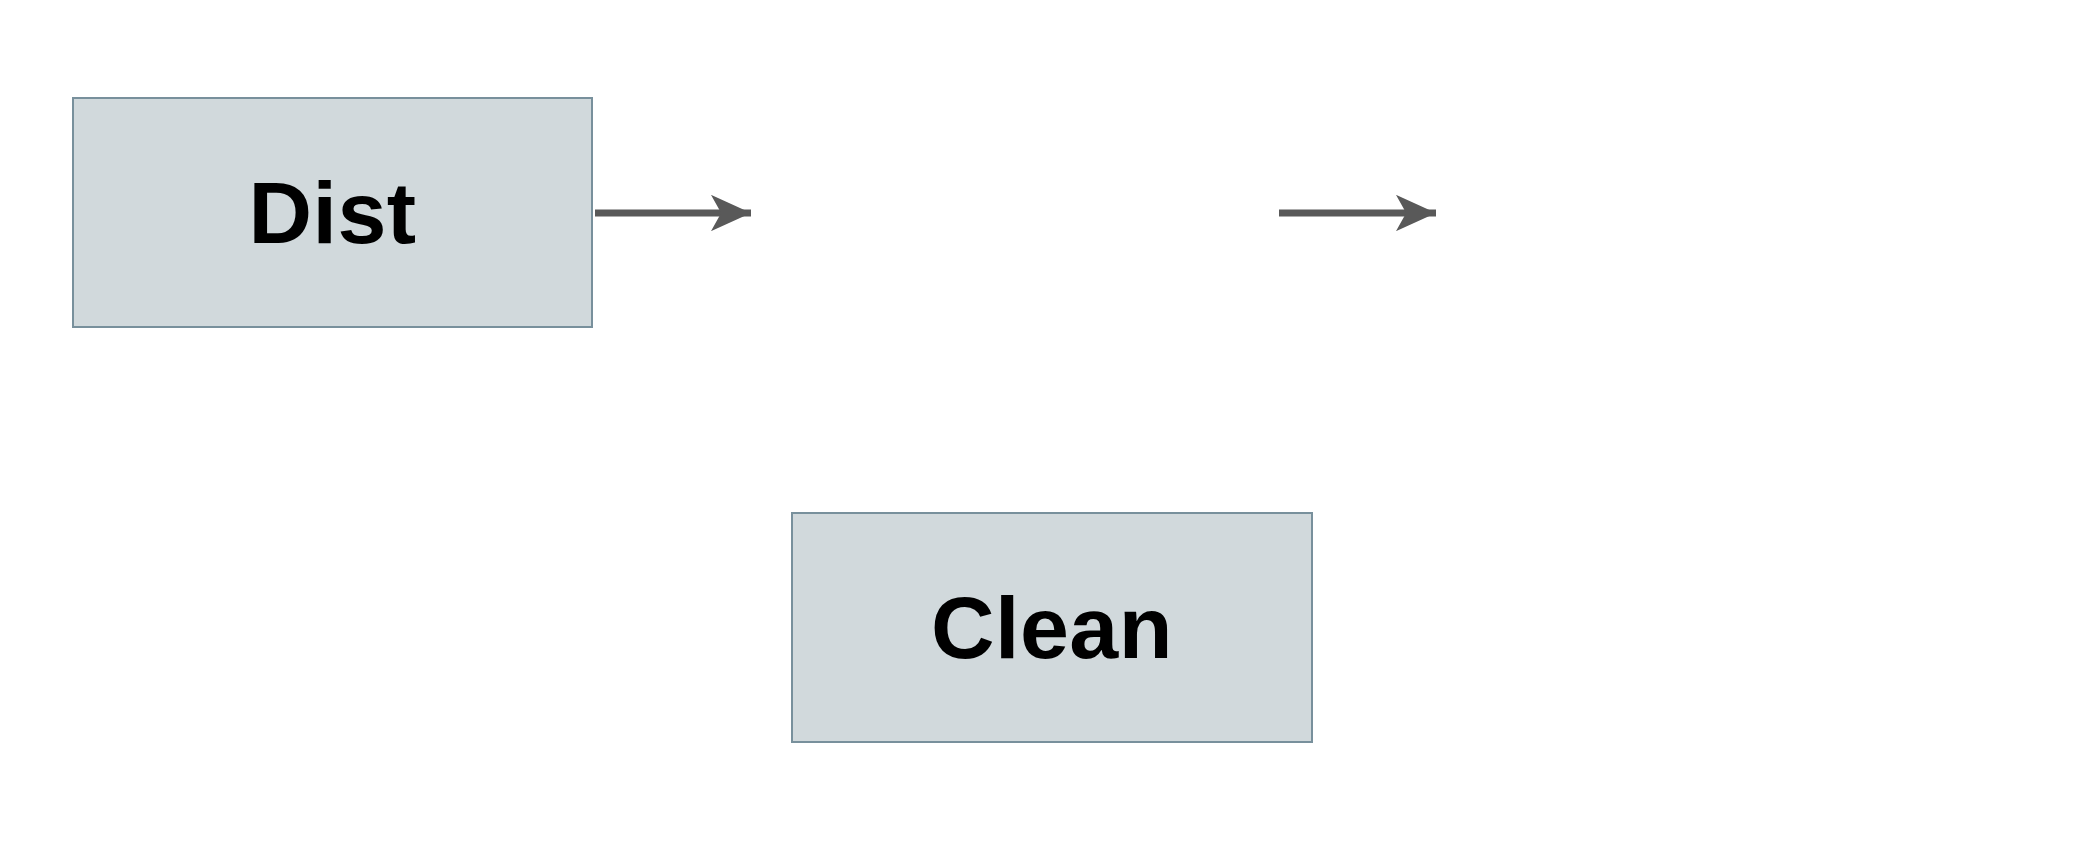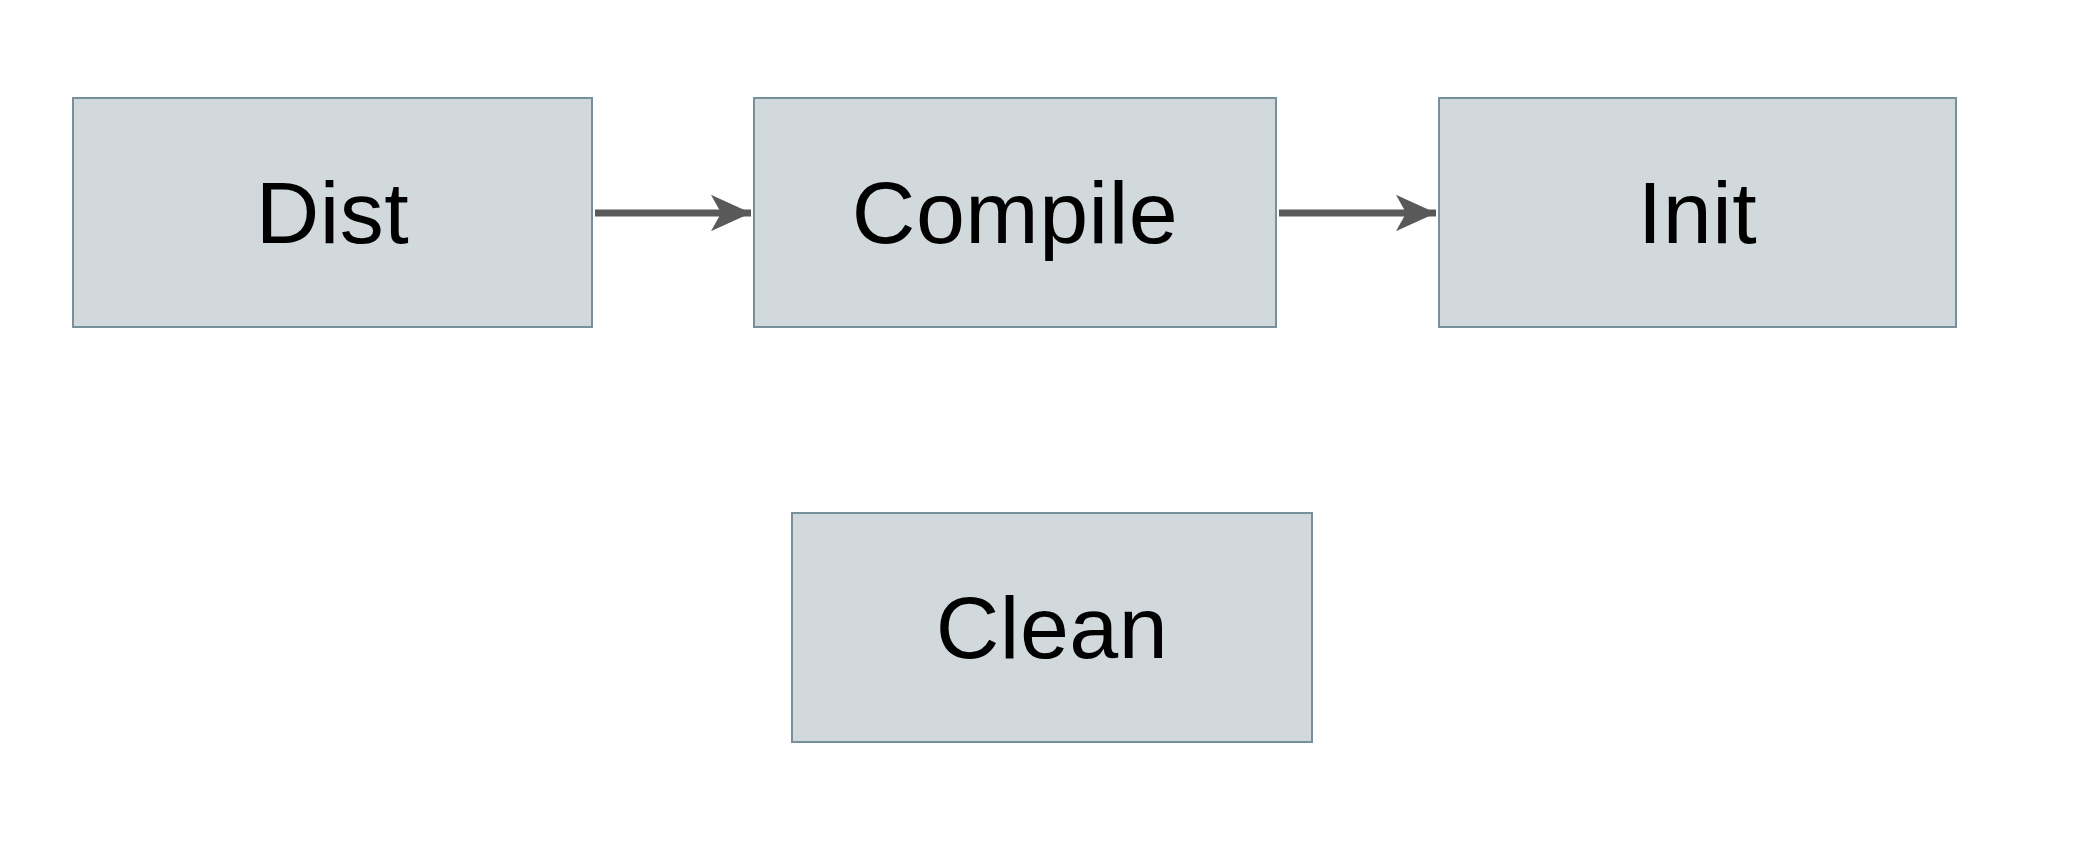--- a/index.html
+++ b/index.html
@@ -19,21 +19,21 @@
     position: absolute;
     box-sizing: border-box;
     background: var(--box-fill, #d1d9dc);
     border: 2px solid var(--box-border, #78909c);
     display: flex;
     align-items: center;
     justify-content: center;
   }
   .node-label {
     font-size: 88px;
-    font-weight: 400;
+    font-weight: 700;
     color: var(--text-color, #000000);
     letter-spacing: 0.5px;
     user-select: none;
   }
   .node-dist    { left: 72px;   top: 97px;  width: 521px; height: 231px; }
   .node-compile { left: 753px;  top: 97px;  width: 524px; height: 231px; }
   .node-init    { left: 1438px; top: 97px;  width: 519px; height: 231px; }
   .node-clean   { left: 791px;  top: 512px; width: 522px; height: 231px; }
   .edges {
     position: absolute;
@@ -52,27 +52,21 @@
 </style>
 </head>
 <body>
 
 <div class="canvas">
 
   <div class="node node-dist">
     <span class="node-label">Dist</span>
   </div>
 
-  <div class="node node-compile">
-    <span class="node-label">Compile</span>
-  </div>
 
-  <div class="node node-init">
-    <span class="node-label">Init</span>
-  </div>
 
   <div class="node node-clean">
     <span class="node-label">Clean</span>
   </div>
 
   <svg class="edges" viewBox="0 0 2078 848" xmlns="http://www.w3.org/2000/svg">
     <defs>
       <marker id="arrowhead" markerUnits="strokeWidth" markerWidth="6.6" markerHeight="5.2" viewBox="0 0 12 10" refX="11" refY="5" orient="auto">
         <path class="arrowhead-path" d="M 0 0 L 11 5 L 0 10 L 2.8 5 Z"></path>
       </marker>

